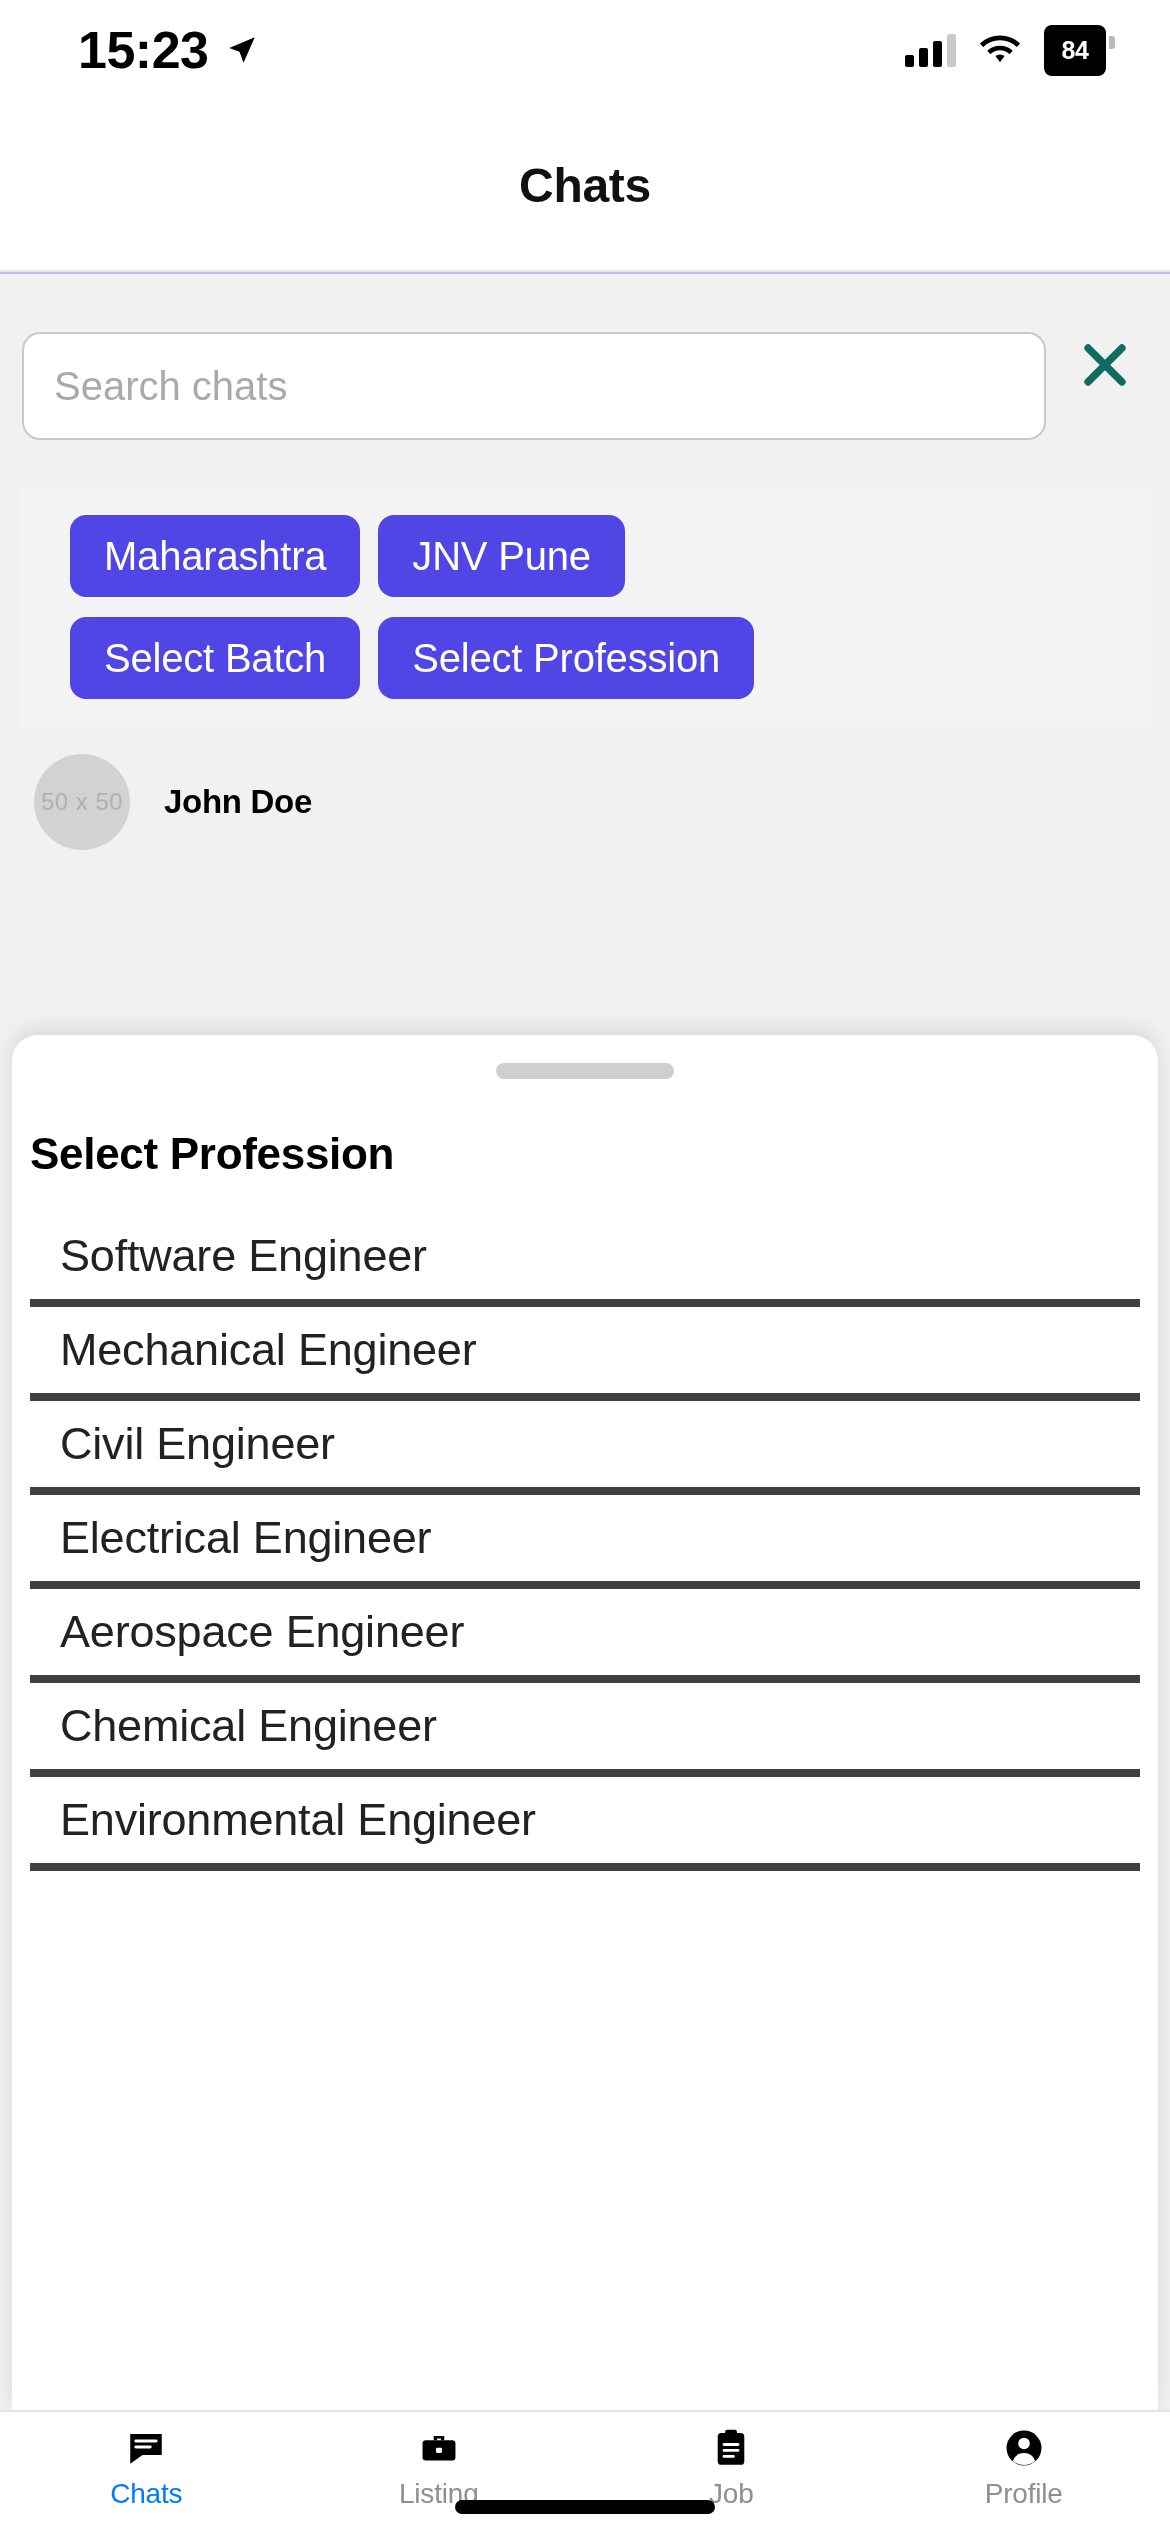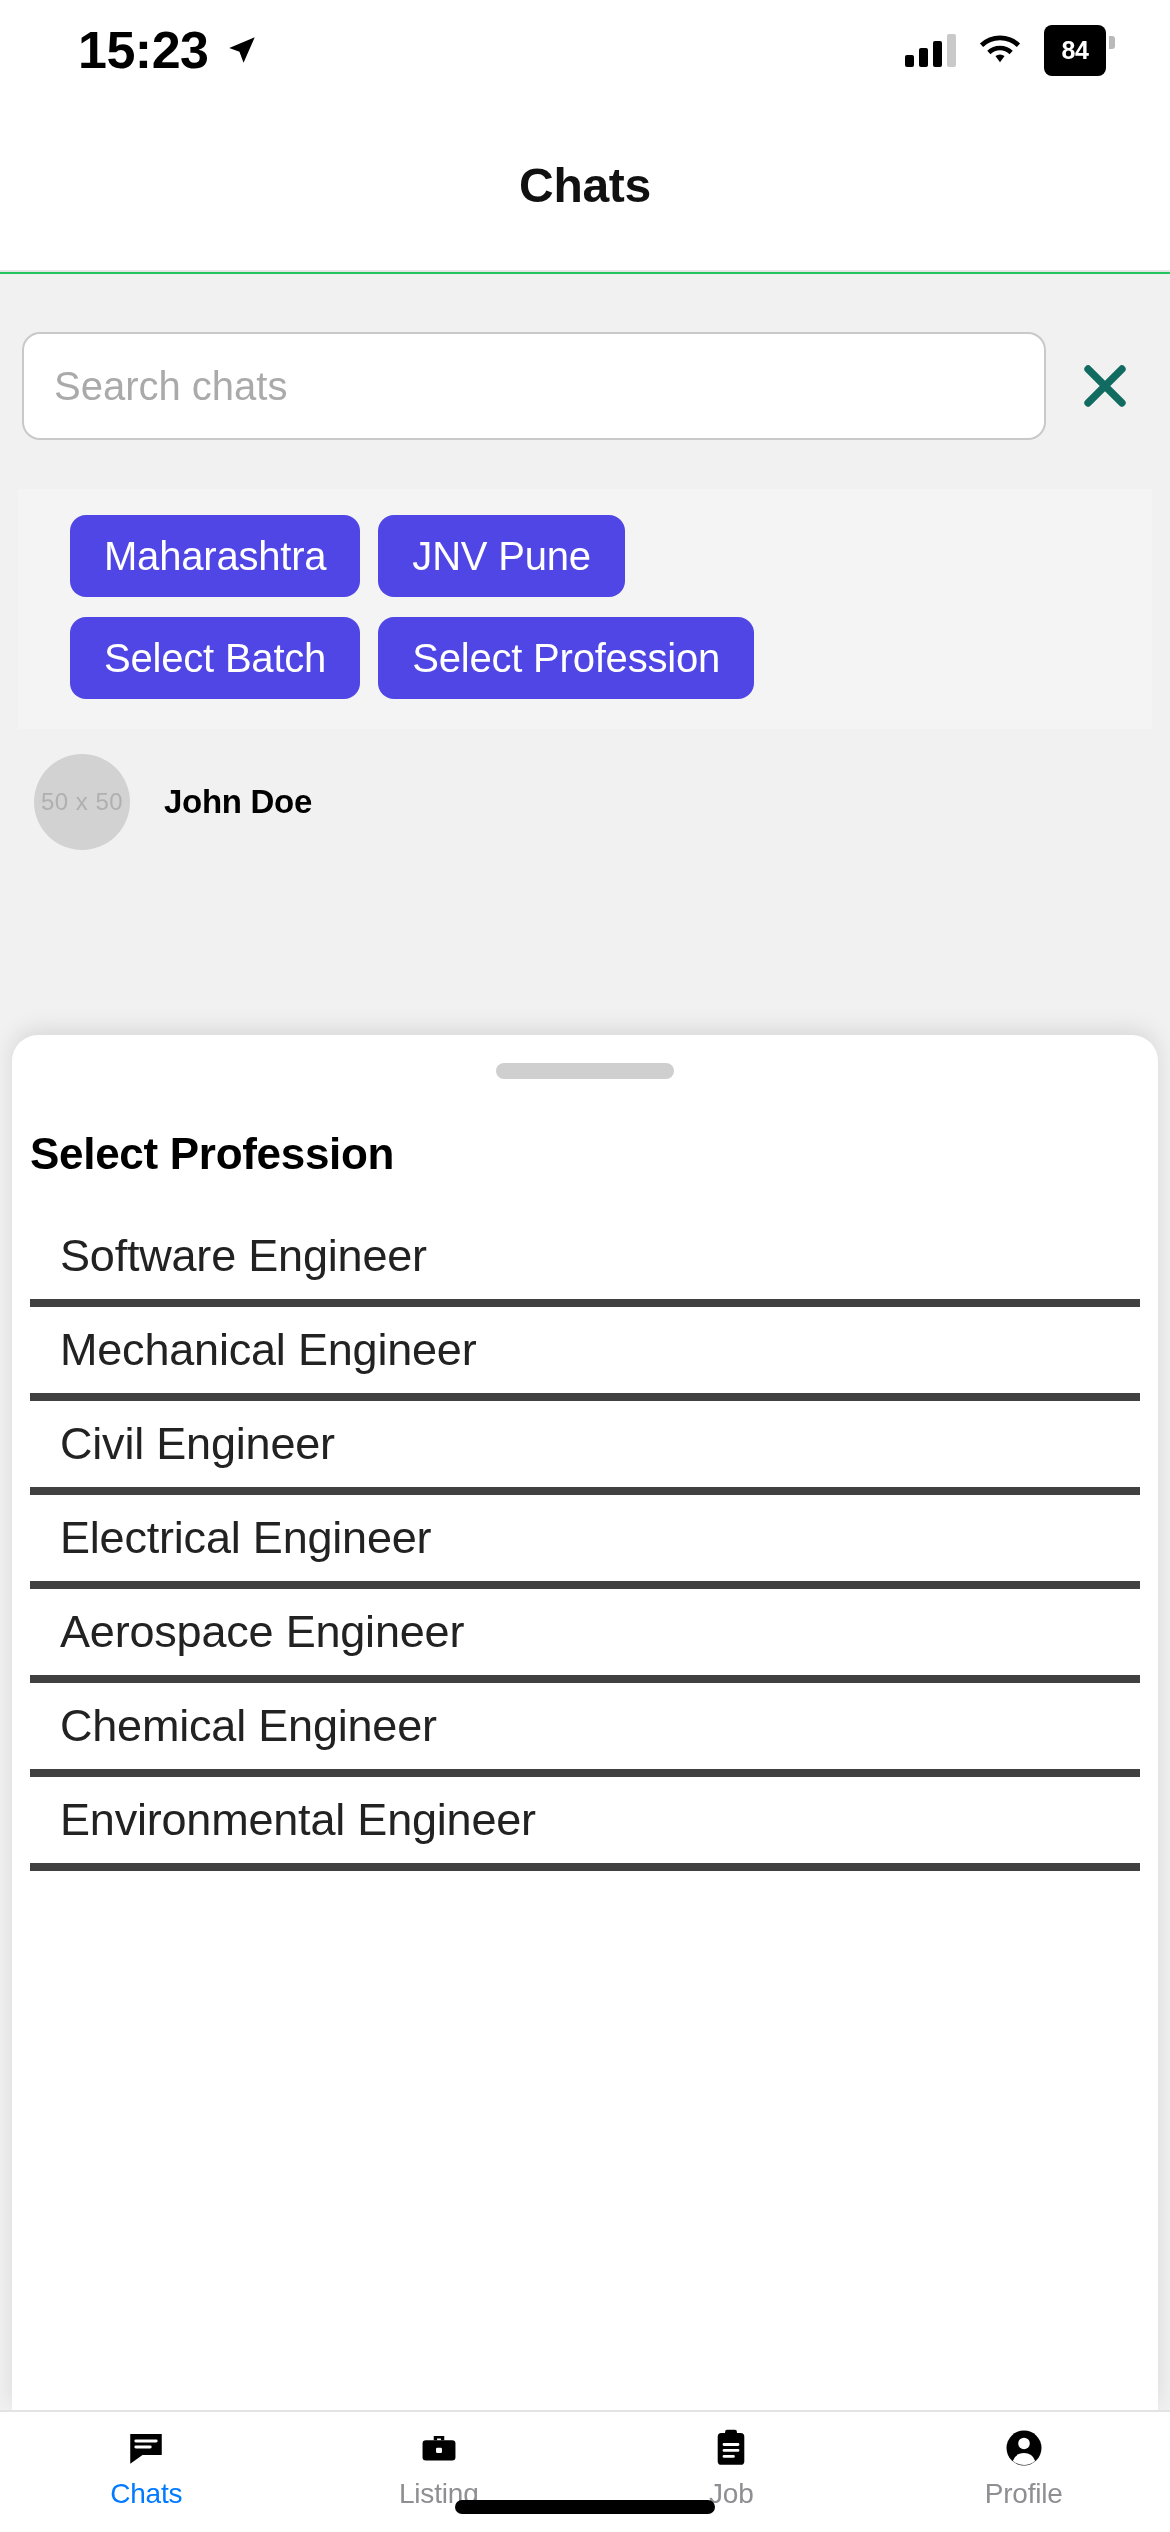--- a/index.html
+++ b/index.html
@@ -7,21 +7,21 @@
     width: 1170px;
     height: 2532px;
     background: #ffffff;
     font-family: "Liberation Sans", sans-serif;
     overflow: hidden;
   }
   .phone {
     position: relative;
     width: 1170px;
     height: 2532px;
-    background: #22c55e;
+    background: #c4b5fd;
     overflow: hidden;
   }
 
   
   .status-bar {
     position: absolute;
     top: 0; left: 0;
     width: 1170px;
     height: 100px;
     background: #ffffff;
@@ -97,21 +97,21 @@
     width: 1170px;
     height: 2136px;
     background: #f1f1f1;
   }
 
   
   .search-row {
     position:absolute;
     top: 58px; left: 0;
     width: 1170px;
-    display:flex; align-items:center;
+    display:flex; 
     padding: 0 32px 0 22px;
     gap: 26px;
   }
   .search-input {
     flex: 1;
     height: 108px;
     background:#ffffff;
     border: 2px solid #c9c9c9;
     border-radius: 18px;
     padding: 0 30px;

